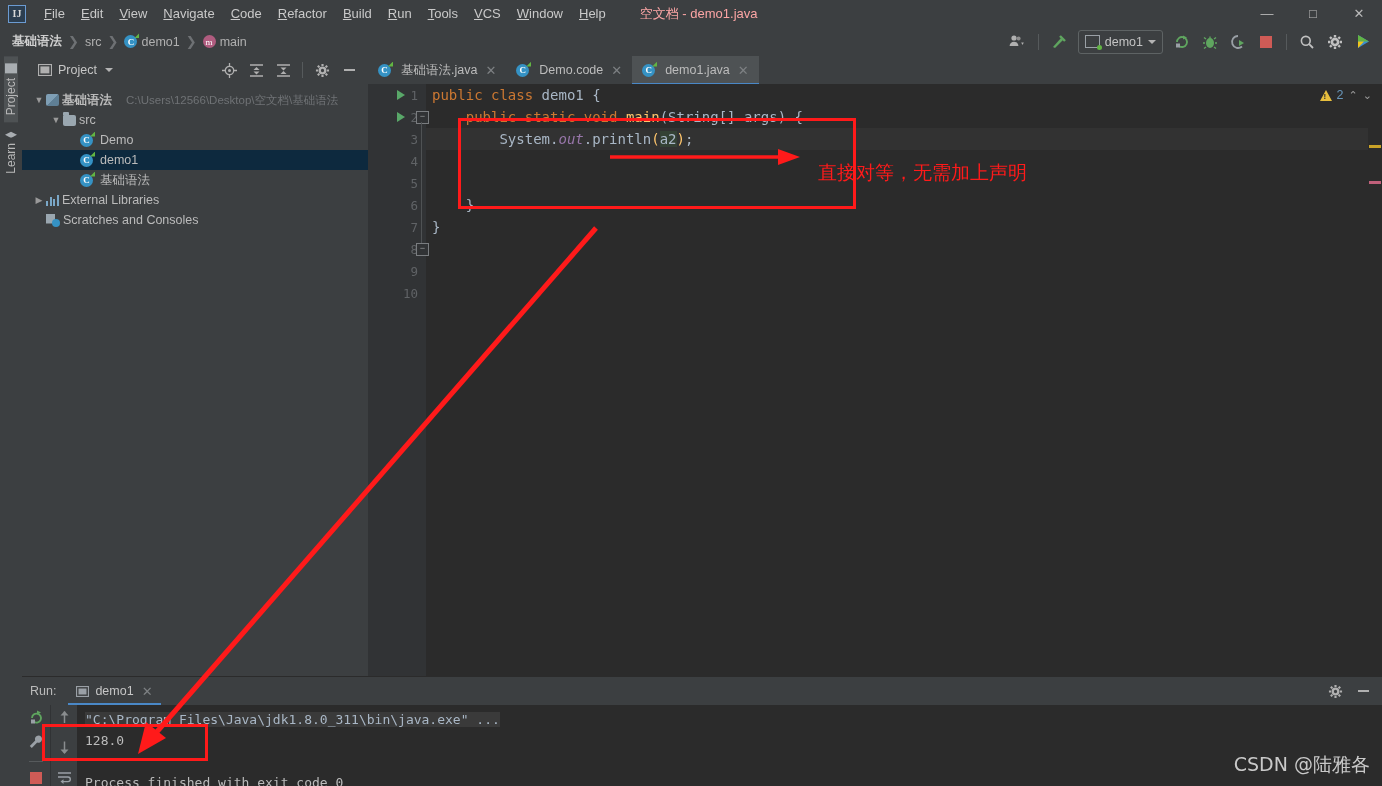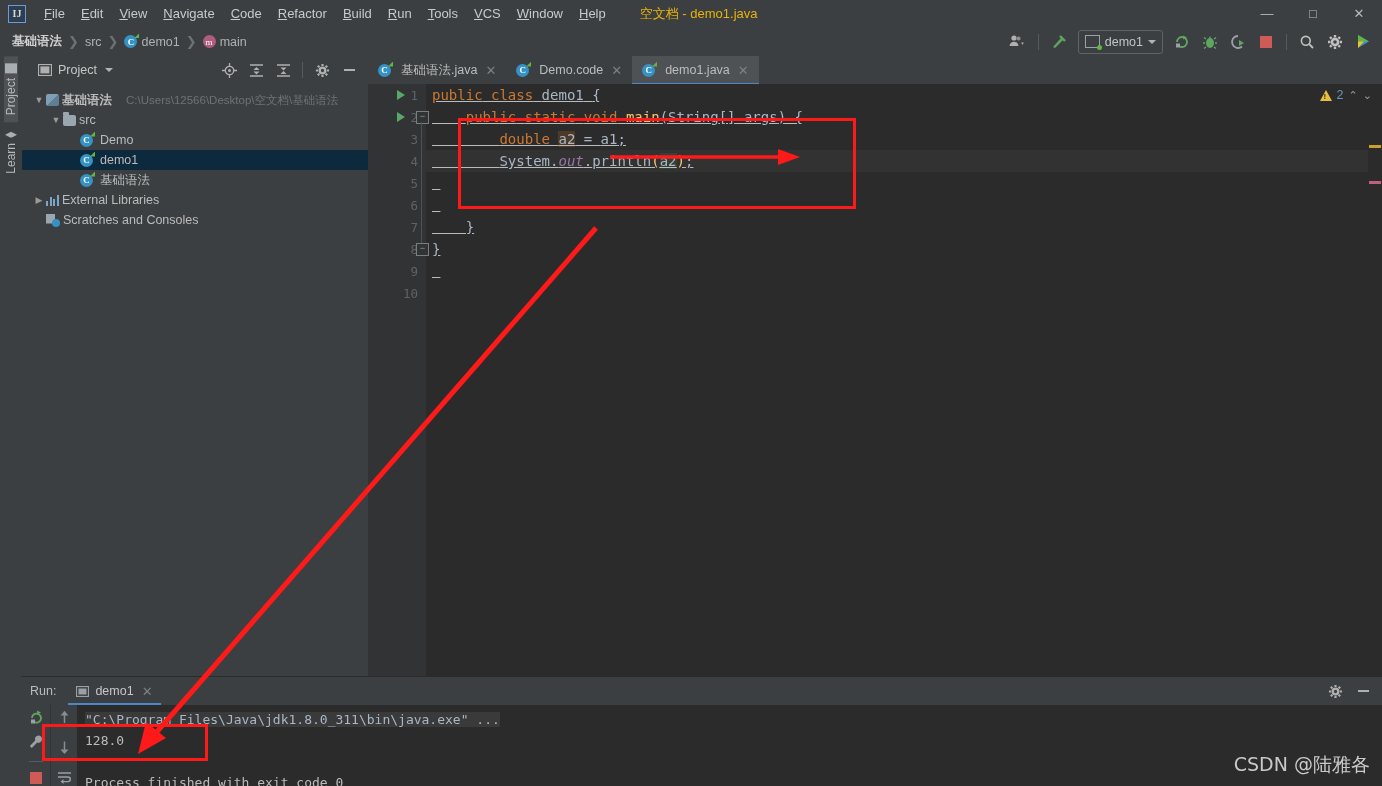--- a/index.html
+++ b/index.html
@@ -29,21 +29,21 @@
     border: 1px solid #6b9bd2; background: #2c3e50;
     color: #d8d8d8; font-size: 10px; font-weight: bold;
     display: flex; align-items: center; justify-content: center;
     font-family: "Liberation Serif", serif;
   }
   .menu-item {
     padding: 3px 8px; color: #c9c9c9; font-size: 13px; cursor: default;
   }
   .menu-item .mn { text-decoration: underline; }
   .win-title {
-    margin-left: 26px; color: #eab308; font-size: 13px;
+    margin-left: 26px; color: #fca5a5; font-size: 13px;
   }
   .win-btns {
     position: absolute; right: 0; top: 0; height: 27px;
     display: flex; align-items: center;
   }
   .win-btn {
     width: 46px; height: 27px; display: flex; align-items: center; justify-content: center;
     color: #b9b9b9; font-size: 13px;
   }
 
@@ -221,21 +221,21 @@
   }
   .fold-line {
     position: absolute; left: 7px; width: 1px; background: #4f5254;
   }
 
   .codearea {
     position: absolute; left: 58px; top: 0; right: 14px; bottom: 0;
     font-family: "DejaVu Sans Mono", monospace;
     font-size: 14px;
   }
-  .cline { height: 22px; line-height: 22px; white-space: pre; padding-left: 6px; text-decoration: underline; }
+  .cline { height: 22px; line-height: 22px; white-space: pre; padding-left: 6px; }
   .cline.hl { background: #323232; }
   .kw { color: #cc7832; }
   .cls { color: #a9b7c6; }
   .pl { color: #a9b7c6; }
   .num { color: #6897bb; }
   .fld { color: #9876aa; font-style: italic; }
   .id-hl { background: #4b4b32; }
   .id-hl2 { background: #4d3b2a; }
   .id-hl3 { background: #344134; }
   .par-y { color: #ffc66d; }
@@ -571,21 +571,20 @@
       </div>
       <div class="foldcol">
         <div class="fold-ic" style="top:27px;">−</div>
         <div class="fold-line" style="top:38px;height:125px;"></div>
         <div class="fold-ic" style="top:159px;">−</div>
       </div>
 
       <div class="codearea" id="code">
           <div class="cline"><span class="kw">public</span><span class="pl"> </span><span class="kw">class</span><span class="pl"> </span><span class="cls">demo1</span><span class="pl"> </span><span class="brace">{</span></div>
           <div class="cline"><span class="pl">    </span><span class="kw">public</span><span class="pl"> </span><span class="kw">static</span><span class="pl"> </span><span class="kw">void</span><span class="pl"> </span><span class="par-y">main</span><span class="brace">(</span><span class="cls">String</span><span class="pl">[] </span><span class="cls">args</span><span class="brace">) {</span></div>
-          <div class="cline"><span class="pl">        </span><span class="kw">double</span><span class="pl"> </span><span class="cls id-hl2">a2</span><span class="pl"> = </span><span class="cls">a1</span><span class="pl">;</span></div>
           <div class="cline hl"><span class="pl">        </span><span class="cls">System</span><span class="pl">.</span><span class="fld">out</span><span class="pl">.</span><span class="cls">println</span><span class="par-y">(</span><span class="cls id-hl3">a2</span><span class="par-y">)</span><span class="pl">;</span></div>
           <div class="cline">&nbsp;</div>
           <div class="cline">&nbsp;</div>
           <div class="cline"><span class="brace">    }</span></div>
           <div class="cline"><span class="brace">}</span></div>
           <div class="cline">&nbsp;</div>
         </div>
 
       <div class="stripe">
         <div class="stripe-mark" style="top:61px;background:#c9a227;"></div>
@@ -684,15 +683,16 @@
 
     <g>
       <line x1="596" y1="228" x2="148" y2="742" stroke="#ff1a1a" stroke-width="5"></line>
       <polygon points="138,754 146,722 166,738" fill="#ff1a1a"></polygon>
     </g>
   </svg>
 
   <div class="anno anno-box" style="left:458px;top:118px;width:392px;height:85px;"></div>
   <div class="anno anno-box" style="left:42px;top:724px;width:160px;height:31px;"></div>
 
+  <div class="anno anno-text" style="left:818px;top:160px;">直接对等，无需加上声明</div>
 
   <div class="watermark">CSDN @陆雅各</div>
 </div>
 
 </body></html>

